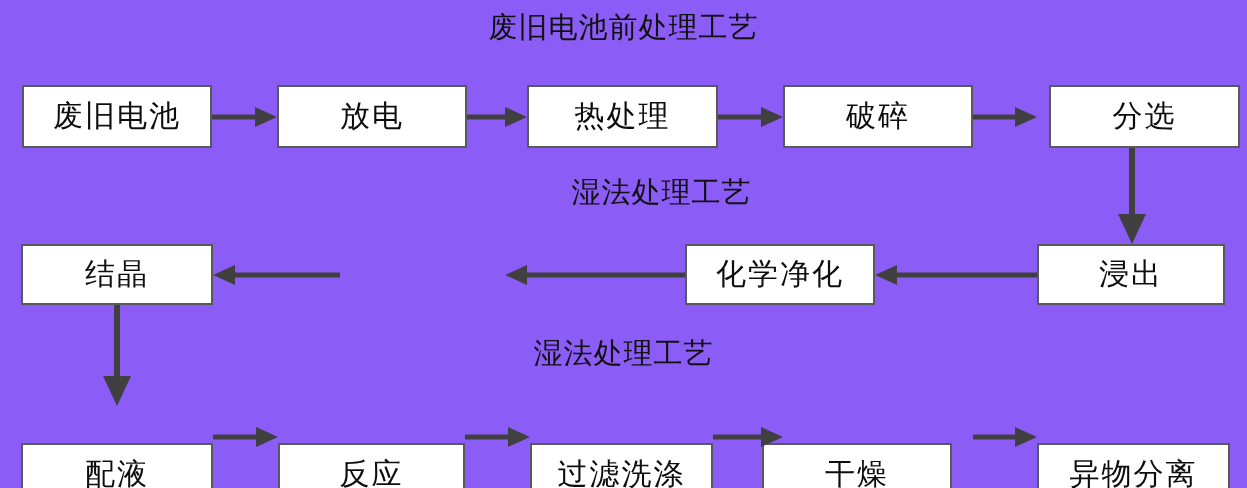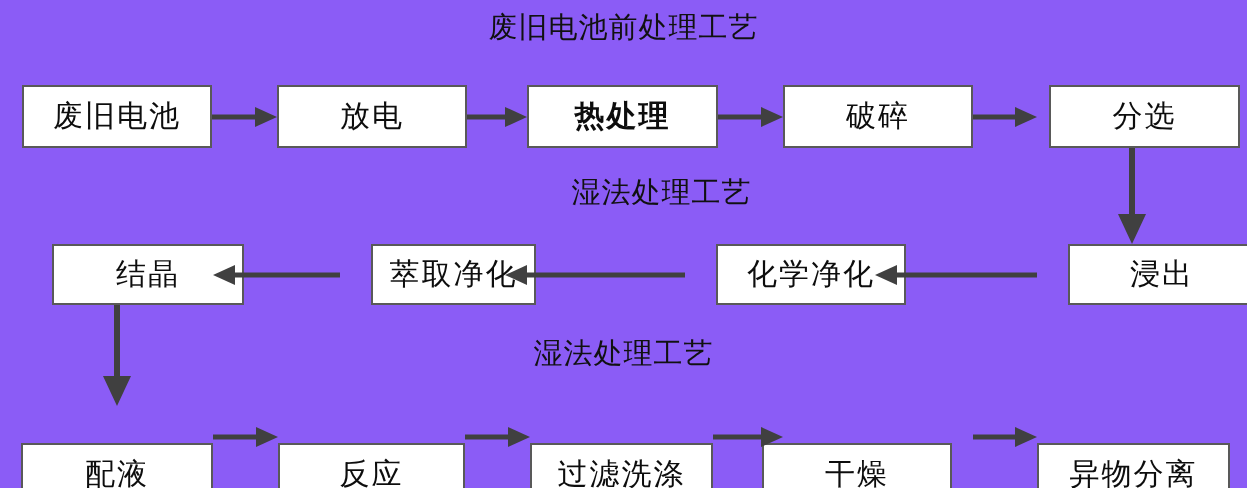--- a/index.html
+++ b/index.html
@@ -32,21 +32,21 @@
     border: 2px solid #595959;
     display: flex;
     align-items: center;
     justify-content: center;
     font-size: 30px;
     color: #0d0d0d;
     letter-spacing: 2px;
     white-space: nowrap;
   }
   .row1 { top: 85px;  height: 63px; }
-  .row2 { top: 244px; height: 61px; margin-left: 31px; }
+  .row2 { top: 244px; height: 61px; }
   .row3 { top: 406px; height: 63px; margin-top: 37px; }
   svg.arrows {
     position: absolute;
     top: 0; left: 0;
     width: 1247px;
     height: 488px;
     pointer-events: none;
   }
   svg.arrows line     { stroke: #404040; }
   svg.arrows polygon  { fill: #404040; }
@@ -55,26 +55,25 @@
 <body>
 
 <div class="canvas">
 
   <div class="section-title" style="top:12px;">废旧电池前处理工艺</div>
   <div class="section-title" style="top:177px;padding-left:38px;">湿法处理工艺</div>
   <div class="section-title" style="top:338px;">湿法处理工艺</div>
 
   <div class="node row1" style="left:22px;   width:190px;">废旧电池</div>
   <div class="node row1" style="left:277px;  width:190px;">放电</div>
-  <div class="node row1" style="left:527px;  width:191px;font-weight:bold;">热处理</div>
+  <div class="node row1" style="left:527px;  width:191px;">热处理</div>
   <div class="node row1" style="left:783px;  width:190px;">破碎</div>
   <div class="node row1" style="left:1037px; width:191px;margin-left:12px;">分选</div>
 
   <div class="node row2" style="left:21px;   width:192px;">结晶</div>
-  <div class="node row2" style="left:340px;  width:165px;">萃取净化</div>
   <div class="node row2" style="left:685px;  width:190px;">化学净化</div>
   <div class="node row2" style="left:1037px; width:188px;">浸出</div>
 
   <div class="node row3" style="left:21px;   width:192px;">配液</div>
   <div class="node row3" style="left:278px;  width:187px;">反应</div>
   <div class="node row3" style="left:530px;  width:183px;">过滤洗涤</div>
   <div class="node row3" style="left:762px;  width:190px;">干燥</div>
   <div class="node row3" style="left:1037px; width:193px;">异物分离</div>
 
   <svg class="arrows" viewBox="0 0 1247 488" xmlns="http://www.w3.org/2000/svg">

